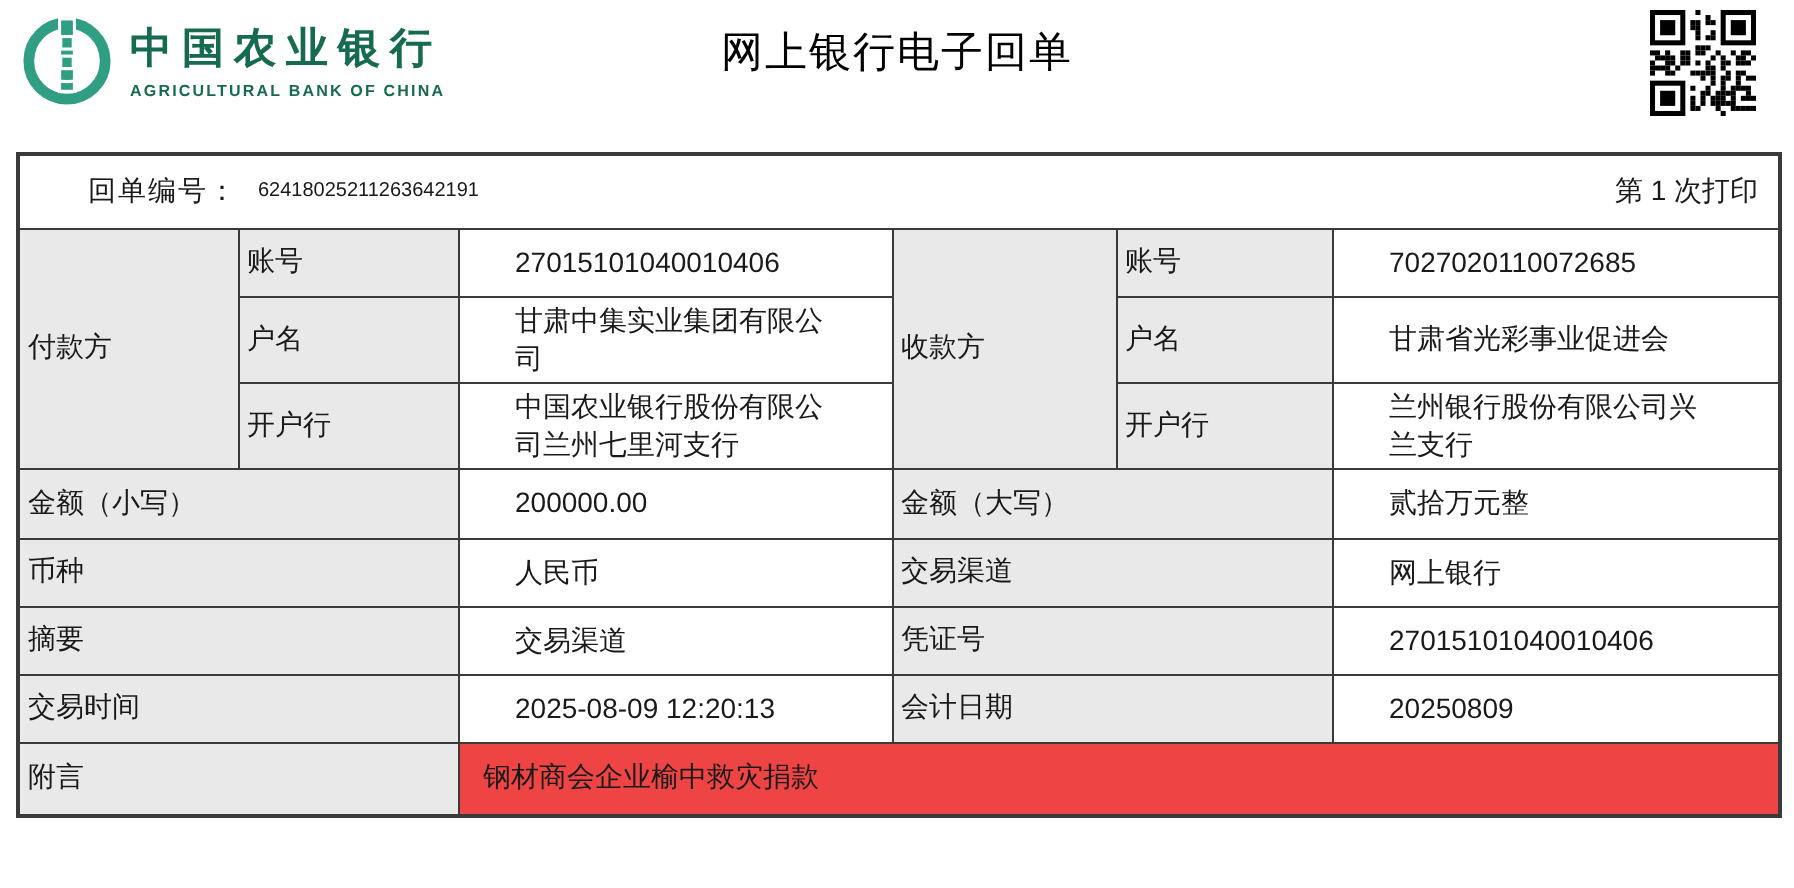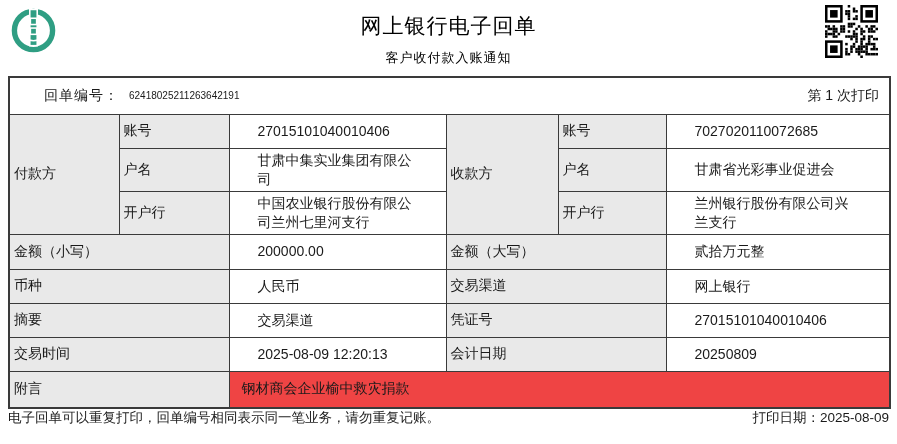--- a/index.html
+++ b/index.html
@@ -69,24 +69,27 @@
 
   <div class="header">
     <div class="logo-group">
       <svg class="logo-emblem" viewBox="0 0 48 48">
         <circle cx="24" cy="24" r="19.5" fill="none" stroke="#2f9e83" stroke-width="5.5"></circle>
         <rect x="20.2" y="2.5" width="7.6" height="37" fill="#2f9e83" stroke="#ffffff" stroke-width="1.6"></rect>
         <rect x="20.8" y="11.5" width="6.4" height="6.4" fill="#2f9e83" stroke="#ffffff" stroke-width="1.6"></rect>
         <rect x="20.8" y="21.5" width="6.4" height="6.4" fill="#2f9e83" stroke="#ffffff" stroke-width="1.6"></rect>
         <path d="M 13 31 Q 24 38 35 31" fill="none" stroke="#ffffff" stroke-width="1.6"></path>
       </svg>
+      <div class="bank-names">
+        <div class="bank-name-cn">中国农业银行</div>
+        <div class="bank-name-en">AGRICULTURAL BANK OF CHINA</div>
+      </div>
     </div>
     <div class="title-group">
       <div class="doc-title">网上银行电子回单</div>
-      <div class="doc-subtitle">客户收付款入账通知</div>
     </div>
     <div class="qr"><svg width="53" height="53" viewBox="0 0 53 53">
           <rect x="22.71" y="0.00" width="2.52" height="2.52" fill="#000"></rect>
           <rect x="27.76" y="2.52" width="2.52" height="2.52" fill="#000"></rect>
           <rect x="20.19" y="5.05" width="2.52" height="2.52" fill="#000"></rect>
           <rect x="22.71" y="5.05" width="2.52" height="2.52" fill="#000"></rect>
           <rect x="27.76" y="5.05" width="2.52" height="2.52" fill="#000"></rect>
           <rect x="30.29" y="5.05" width="2.52" height="2.52" fill="#000"></rect>
           <rect x="20.19" y="7.57" width="2.52" height="2.52" fill="#000"></rect>
           <rect x="22.71" y="7.57" width="2.52" height="2.52" fill="#000"></rect>
@@ -277,18 +280,14 @@
         <td class="label" colspan="2">会计日期</td>
         <td class="value">20250809</td>
       </tr>
       <tr style="height:37px;">
         <td class="label" colspan="2">附言</td>
         <td class="value-center" colspan="4">钢材商会企业榆中救灾捐款</td>
       </tr>
     </tbody>
   </table>
 
-  <div class="footer">
-    <span>电子回单可以重复打印，回单编号相同表示同一笔业务，请勿重复记账。</span>
-    <span>打印日期：2025-08-09</span>
-  </div>
 
 </div>
 
 </body></html>

